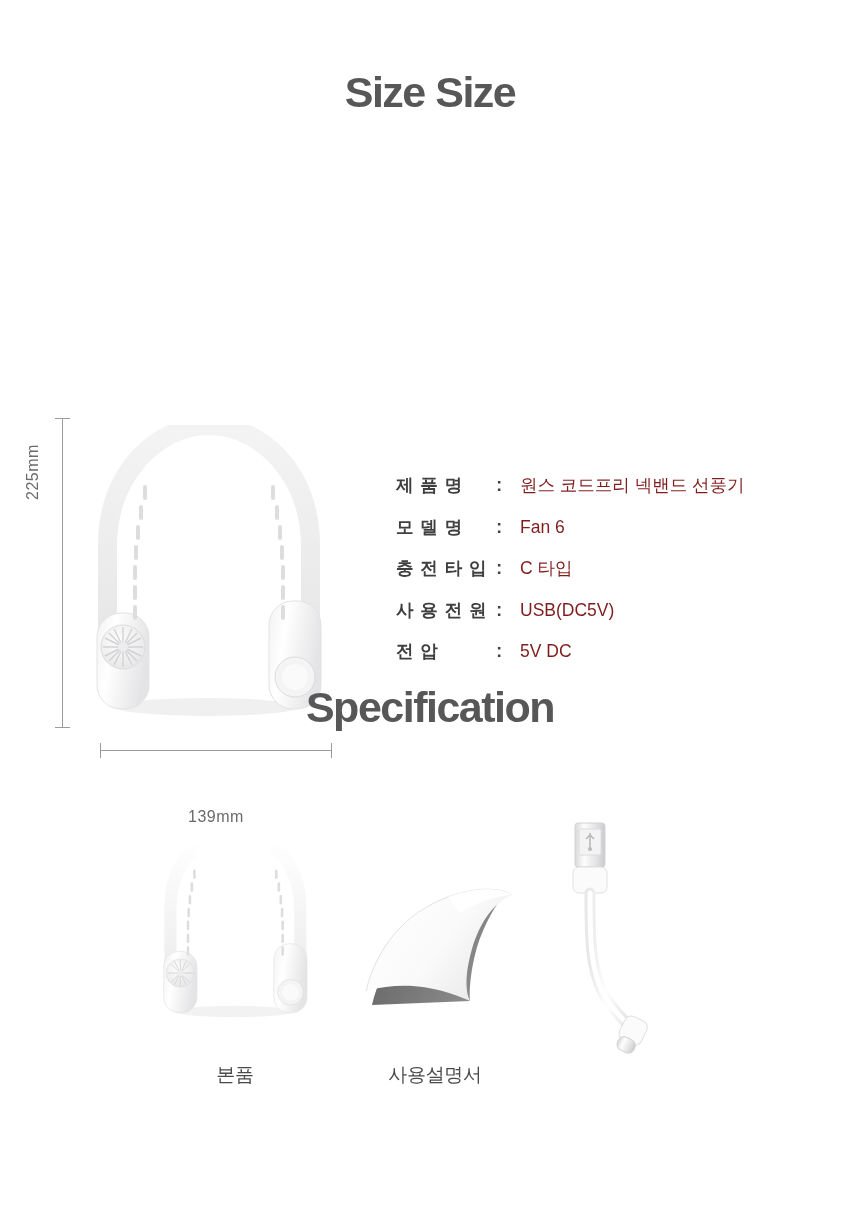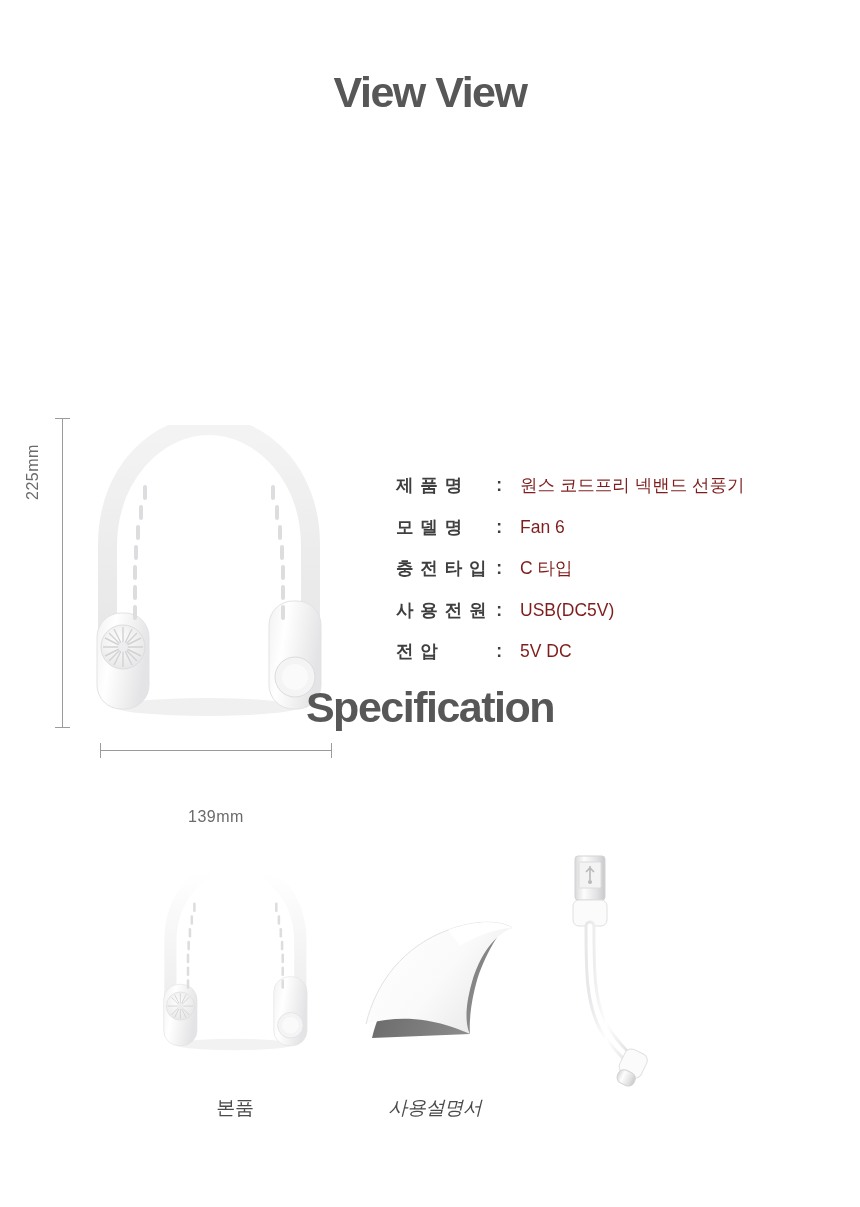--- a/index.html
+++ b/index.html
@@ -131,21 +131,21 @@
   }
   .spec-key .k-text { letter-spacing: 1px; }
   .spec-key .k-colon { }
   .spec-val {
     color: #7f1d1d;
   }
 
   
   .acc-row {
     position: absolute;
-    top: 840px;
+    top: 807px;
     left: 0;
     width: 860px;
     height: 330px;
   }
   .acc-item {
     position: absolute;
     text-align: center;
   }
   .acc-art {
     position: relative;
@@ -154,32 +154,32 @@
   .acc-label {
     font-size: 19px;
     color: #4a4a4a;
     letter-spacing: -0.3px;
   }
   #acc-0 { left: 140px; top: 0; width: 190px; }
   #acc-1 { left: 340px; top: 0; width: 190px; }
   #acc-2 { left: 515px; top: 0; width: 230px; }
 
   #acc-0 .acc-label { position: absolute; top: 255px; width: 190px; }
-  #acc-1 .acc-label { position: absolute; top: 255px; width: 190px; font-style: italic; }
+  #acc-1 .acc-label { position: absolute; top: 255px; width: 190px; }
   #acc-2 .acc-label { position: absolute; top: 255px; width: 230px; }
 
   
   .booklet { position: absolute; left: 12px; top: 48px; }
   
   .cable { position: absolute; left: 36px; top: 10px; }
 </style>
 </head>
 <body>
 
-<div class="section-title" id="title-size-view">View View</div>
+<div class="section-title" id="title-size-view">Size Size</div>
 
 <div class="size-block">
 
   <div class="v-dim"></div>
   <div class="v-dim-label">225mm</div>
 
   <div class="h-dim"></div>
   <div class="h-dim-label">139mm</div>
 
   <div class="fan-art" id="fan-main">

